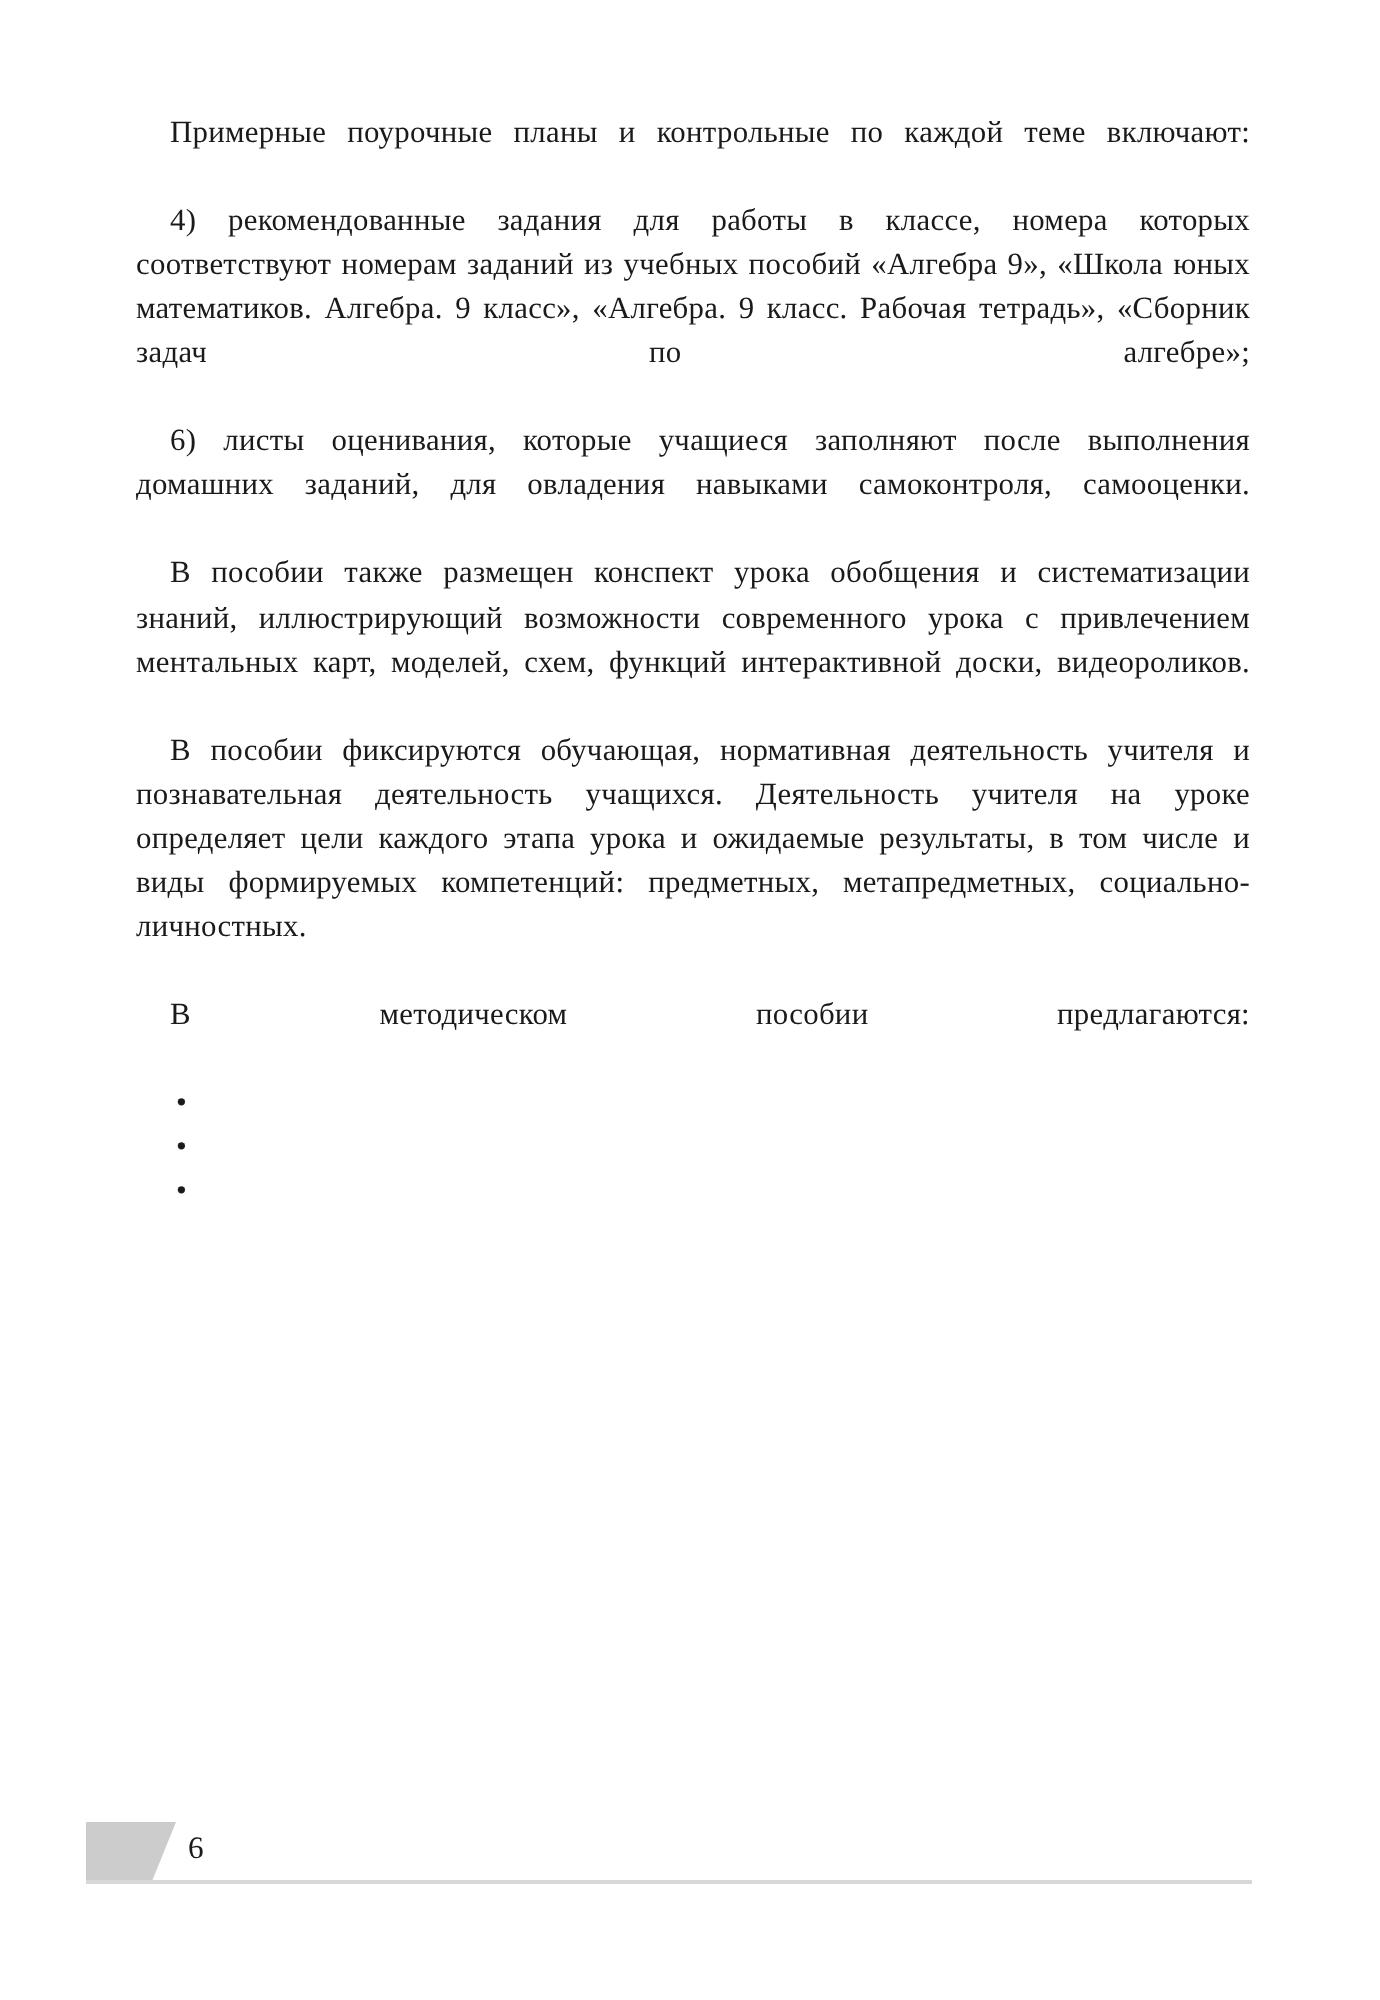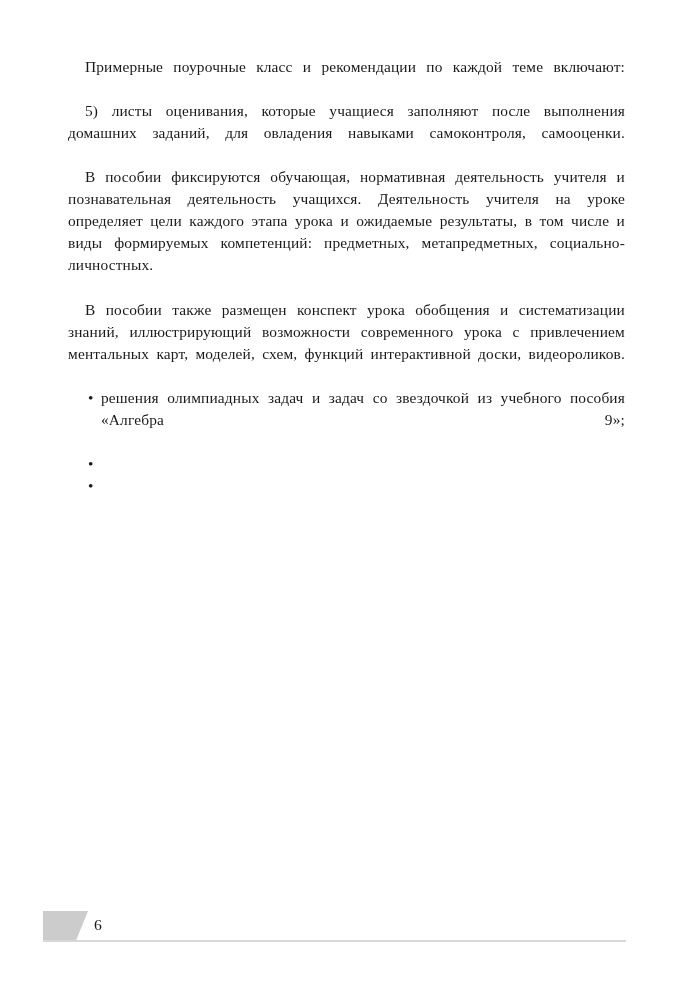--- a/index.html
+++ b/index.html
@@ -119,38 +119,39 @@
     font-family: "Liberation Serif", "DejaVu Serif", serif;
   }
 </style>
 </head>
 <body>
 
 <div class="page">
 
   <div class="content">
 
-    <p class="para">Примерные поурочные класс и рекомендации по каждой теме включают:</p>
+    <p class="para">Примерные поурочные планы и контрольные по каждой теме включают:</p>
 
 
 
 
+    <p class="para">4) рекомендованные задания для работы в классе, номера которых соответствуют номерам заданий из учебных пособий «Алгебра 9», «Школа юных математиков. Алгебра. 9 класс», «Алгебра. 9 класс. Рабочая тетрадь», «Сборник задач по алгебре»;</p>
 
 
-    <p class="para">5) листы оценивания, которые учащиеся заполняют после выполнения домашних заданий, для овладения навыками самоконтроля, самооценки.</p>
+    <p class="para">6) листы оценивания, которые учащиеся заполняют после выполнения домашних заданий, для овладения навыками самоконтроля, самооценки.</p>
+
+    <p class="para">В пособии также размещен конспект урока обобщения и систематизации знаний, иллюстрирующий возможности современного урока с привлечением ментальных карт, моделей, схем, функций интерактивной доски, видеороликов.</p>
 
     <p class="para">В пособии фиксируются обучающая, нормативная деятельность учителя и познавательная деятельность учащихся. Деятельность учителя на уроке определяет цели каждого этапа урока и ожидаемые результаты, в том числе и виды формируемых компетенций: предметных, метапредметных, социально-личностных.</p>
 
-    <p class="para">В пособии также размещен конспект урока обобщения и систематизации знаний, иллюстрирующий возможности современного урока с привлечением ментальных карт, моделей, схем, функций интерактивной доски, видеороликов.</p>
-
+    <p class="para">В методическом пособии предлагаются:</p>
 
     <ul class="bullets">
       <li>
         <span class="bullet-dot">•</span>
-        <span>решения олимпиадных задач и задач со звездочкой из учебного пособия «Алгебра 9»;</span>
       </li>
       <li>
         <span class="bullet-dot">•</span>
       </li>
       <li>
         <span class="bullet-dot">•</span>
       </li>
     </ul>
 
   </div>

